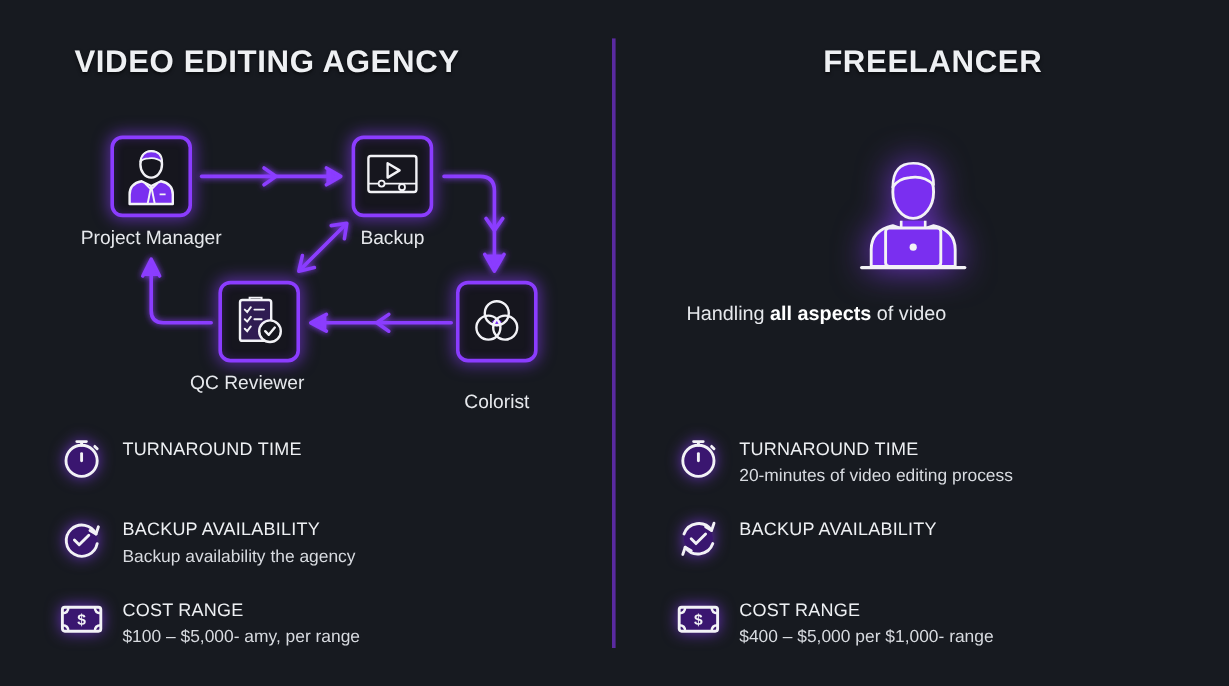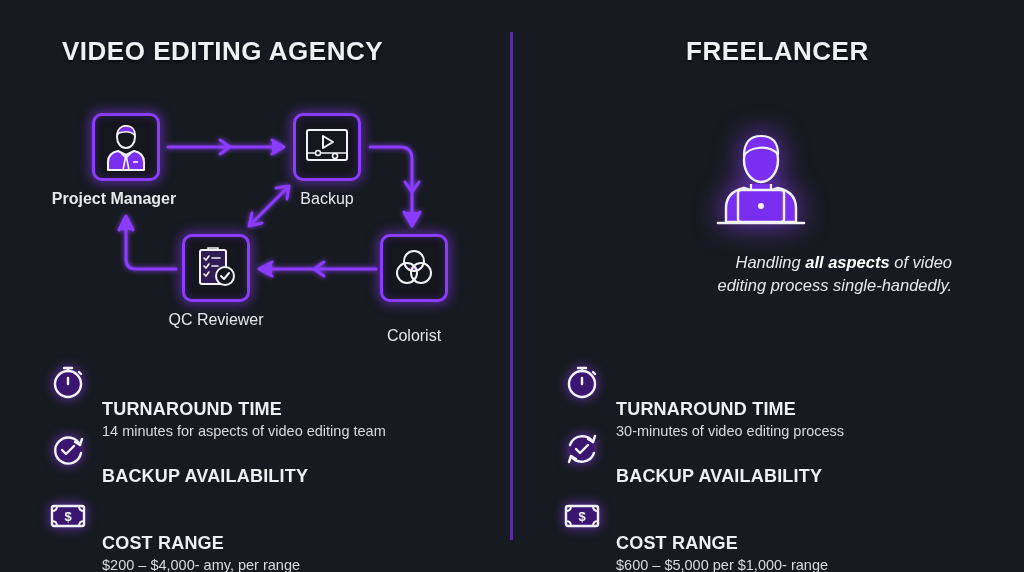--- a/index.html
+++ b/index.html
@@ -35,29 +35,29 @@
   }
   .node-label {
     position: absolute; font-size: 16px; color: #e6e8ec; white-space: nowrap;
     text-align: center; transform: translateX(-50%);
   }
   .feature { position: absolute; display: flex; align-items: flex-start; }
   .feature .ficon {
     width: 36px; height: 36px; margin-right: 16px; margin-top: 0px;
     filter: drop-shadow(0 0 6px rgba(139,60,255,0.7));
   }
-  .feature .ftitle { font-size: 18px; font-weight: 700; color: #eef0f3; letter-spacing: 0.2px; line-height: 22px; margin-top: 34px; }
+  .feature .ftitle { font-size: 15px; font-weight: 400; color: #eef0f3; letter-spacing: 0.2px; line-height: 22px; }
   .feature .fdesc { font-size: 14.5px; color: #d8dbe0; line-height: 20px; margin-top: 1px; white-space: nowrap; }
   .freelancer-figure {
     position: absolute; left: 716px; top: 124px; width: 90px; height: 110px;
     filter: drop-shadow(0 0 14px rgba(139,60,255,0.75));
   }
   .freelancer-caption {
-    position: absolute; left: 552px; top: 251px; width: 400px; text-align: right;
-    font-size: 16.5px; line-height: 23px; color: #e6e8ec; font-style: italic;
+    position: absolute; left: 572px; top: 251px; width: 400px; text-align: left;
+    font-size: 16.5px; line-height: 23px; color: #e6e8ec;
   }
   .freelancer-caption b { font-weight: 700; color: #ffffff; }
 </style>
 </head>
 <body>
 
 <div id="title-left" class="title">VIDEO EDITING AGENCY</div>
 <div id="title-right" class="title">FREELANCER</div>
 
 <div class="divider"></div>
@@ -97,21 +97,21 @@
 
 <div class="node" style="left:92px; top:113px;">
   <svg width="44" height="50" viewBox="0 0 44 50">
     <path d="M4 48 V40 Q4 31 14 29 L22 33 L30 29 Q40 31 40 40 V48 Z" fill="#7a2ff0" stroke="#f2f2f6" stroke-width="2" stroke-linejoin="round"></path>
     <path d="M22 33 L19 48 M22 33 L25 48 M17 31 L22 36 L27 31" stroke="#f2f2f6" stroke-width="1.6" fill="none"></path>
     <path d="M29 40 H34" stroke="#f2f2f6" stroke-width="1.6"></path>
     <ellipse cx="22" cy="15" rx="9" ry="11" fill="#16161e" stroke="#f2f2f6" stroke-width="2"></ellipse>
     <path d="M13 13 Q14 4 22 4 Q31 4 31 13 Q26 9 20 10 Q15 10 13 13 Z" fill="#7a2ff0" stroke="#f2f2f6" stroke-width="1.6"></path>
   </svg>
 </div>
-<div class="node-label" style="left:114px; top:190px;font-weight:bold;">Project Manager</div>
+<div class="node-label" style="left:126px; top:190px;">Project Manager</div>
 
 <div class="node" style="left:293px; top:113px;">
   <svg width="46" height="40" viewBox="0 0 46 40">
     <rect x="3" y="3" width="40" height="30" rx="2" fill="none" stroke="#f2f2f6" stroke-width="2"></rect>
     <path d="M19 9 L29 15 L19 21 Z" fill="none" stroke="#f2f2f6" stroke-width="2" stroke-linejoin="round"></path>
     <path d="M3 26 H43" stroke="#f2f2f6" stroke-width="1.6"></path>
     <circle cx="14" cy="26" r="2.5" fill="#16161e" stroke="#f2f2f6" stroke-width="1.5"></circle>
     <circle cx="31" cy="29" r="2.5" fill="#16161e" stroke="#f2f2f6" stroke-width="1.5"></circle>
   </svg>
 </div>
@@ -129,82 +129,81 @@
 
 <div class="node" style="left:182px; top:234px;">
   <svg width="44" height="44" viewBox="0 0 44 44">
     <rect x="6" y="4" width="26" height="34" rx="2" fill="#7a2ff0" fill-opacity="0.25" stroke="#f2f2f6" stroke-width="2"></rect>
     <path d="M14 4 V2 H24 V4" stroke="#f2f2f6" stroke-width="1.6" fill="none"></path>
     <path d="M10 12 L12 14 L15 10 M18 12 H26 M10 20 L12 22 L15 18 M18 20 H24 M10 28 L12 30 L15 26" stroke="#f2f2f6" stroke-width="1.6" fill="none" stroke-linecap="round"></path>
     <circle cx="31" cy="30" r="9" fill="#16161e" stroke="#f2f2f6" stroke-width="2"></circle>
     <path d="M27 30 L30 33 L35 27" stroke="#f2f2f6" stroke-width="2" fill="none" stroke-linecap="round" stroke-linejoin="round"></path>
   </svg>
 </div>
-<div class="node-label" style="left:216px; top:311px;">QC Reviewer</div>
+<div class="node-label" style="left:206px; top:311px;">QC Reviewer</div>
 
 <div class="feature" style="left:50px; top:364px;">
   <svg class="ficon" viewBox="0 0 36 36">
     <circle cx="18" cy="20" r="13" fill="#3a1670" stroke="#f2f2f6" stroke-width="2.4"></circle>
     <path d="M14 4 H22 M18 4 V7 M29 8 L31 10" stroke="#f2f2f6" stroke-width="2.4" stroke-linecap="round"></path>
     <path d="M18 14 V20" stroke="#f2f2f6" stroke-width="2.4" stroke-linecap="round"></path>
   </svg>
   <div>
     <div class="ftitle">TURNAROUND TIME</div>
-    <div class="fdesc">14 minutes for aspects of video editing team</div>
   </div>
 </div>
 
 <div class="feature" style="left:50px; top:431px;">
   <svg class="ficon" viewBox="0 0 36 36">
     <circle cx="18" cy="19" r="13" fill="#3a1670" stroke="none"></circle>
     <path d="M30 14 A13 13 0 1 0 31 22" fill="none" stroke="#f2f2f6" stroke-width="2.4" stroke-linecap="round"></path>
     <path d="M25 11 L30 14 L32 8" fill="none" stroke="#f2f2f6" stroke-width="2.4" stroke-linecap="round" stroke-linejoin="round"></path>
     <path d="M12 19 L16 23 L24 15" fill="none" stroke="#f2f2f6" stroke-width="2.4" stroke-linecap="round" stroke-linejoin="round"></path>
   </svg>
   <div>
     <div class="ftitle">BACKUP AVAILABILITY</div>
+    <div class="fdesc">Backup availability the agency</div>
   </div>
 </div>
 
 <div class="feature" style="left:50px; top:498px;">
   <svg class="ficon" viewBox="0 0 36 36">
     <rect x="2" y="8" width="32" height="20" rx="2" fill="#3a1670" stroke="#f2f2f6" stroke-width="2.4"></rect>
     <path d="M2 13 Q7 13 7 8 M34 13 Q29 13 29 8 M2 23 Q7 23 7 28 M34 23 Q29 23 29 28" fill="none" stroke="#f2f2f6" stroke-width="2"></path>
     <text x="18" y="23" text-anchor="middle" font-family="Liberation Sans, sans-serif" font-size="13" font-weight="700" fill="#f2f2f6">$</text>
   </svg>
   <div>
     <div class="ftitle">COST RANGE</div>
-    <div class="fdesc">$200 – $4,000- amy, per range</div>
+    <div class="fdesc">$100 – $5,000- amy, per range</div>
   </div>
 </div>
 
 <svg class="freelancer-figure" viewBox="0 0 90 110">
   <path d="M10 98 V84 Q10 68 28 64 L45 70 L62 64 Q80 68 80 84 V98 Z" fill="#7a2ff0" stroke="#f2f2f6" stroke-width="2.4" stroke-linejoin="round"></path>
   <path d="M35 60 V66 Q45 74 55 66 V60" fill="#7a2ff0" stroke="#f2f2f6" stroke-width="2.2"></path>
   <ellipse cx="45" cy="36" rx="17" ry="22" fill="#7a2ff0" stroke="#f2f2f6" stroke-width="2.4"></ellipse>
   <path d="M28 32 Q28 12 45 12 Q62 12 62 30 Q54 22 42 24 Q32 25 28 32 Z" fill="#7a2ff0" stroke="#f2f2f6" stroke-width="2.2" stroke-linejoin="round"></path>
   <rect x="22" y="66" width="46" height="32" rx="3" fill="#7a2ff0" stroke="#f2f2f6" stroke-width="2.4"></rect>
   <circle cx="45" cy="82" r="3" fill="#f2f2f6"></circle>
   <path d="M2 99 H88" stroke="#f2f2f6" stroke-width="2.6" stroke-linecap="round"></path>
 </svg>
 
 <div class="freelancer-caption">
   <span>Handling </span><b>all aspects</b><span> of video</span><br>
-  <span>editing process single-handedly.</span>
 </div>
 
 <div class="feature" style="left:564px; top:364px;">
   <svg class="ficon" viewBox="0 0 36 36">
     <circle cx="18" cy="20" r="13" fill="#3a1670" stroke="#f2f2f6" stroke-width="2.4"></circle>
     <path d="M14 4 H22 M18 4 V7 M29 8 L31 10" stroke="#f2f2f6" stroke-width="2.4" stroke-linecap="round"></path>
     <path d="M18 14 V20" stroke="#f2f2f6" stroke-width="2.4" stroke-linecap="round"></path>
   </svg>
   <div>
     <div class="ftitle">TURNAROUND TIME</div>
-    <div class="fdesc">30-minutes  of video editing process</div>
+    <div class="fdesc">20-minutes  of video editing process</div>
   </div>
 </div>
 
 <div class="feature" style="left:564px; top:431px;">
   <svg class="ficon" viewBox="0 0 36 36">
     <circle cx="18" cy="18" r="12" fill="#3a1670" stroke="none"></circle>
     <path d="M6 14 A13 13 0 0 1 29 11" fill="none" stroke="#f2f2f6" stroke-width="2.4" stroke-linecap="round"></path>
     <path d="M24 8 L29 11 L31 5" fill="none" stroke="#f2f2f6" stroke-width="2.4" stroke-linecap="round" stroke-linejoin="round"></path>
     <path d="M30 22 A13 13 0 0 1 7 25" fill="none" stroke="#f2f2f6" stroke-width="2.4" stroke-linecap="round"></path>
     <path d="M12 28 L7 25 L5 31" fill="none" stroke="#f2f2f6" stroke-width="2.4" stroke-linecap="round" stroke-linejoin="round"></path>
@@ -216,15 +215,15 @@
 </div>
 
 <div class="feature" style="left:564px; top:498px;">
   <svg class="ficon" viewBox="0 0 36 36">
     <rect x="2" y="8" width="32" height="20" rx="2" fill="#3a1670" stroke="#f2f2f6" stroke-width="2.4"></rect>
     <path d="M2 13 Q7 13 7 8 M34 13 Q29 13 29 8 M2 23 Q7 23 7 28 M34 23 Q29 23 29 28" fill="none" stroke="#f2f2f6" stroke-width="2"></path>
     <text x="18" y="23" text-anchor="middle" font-family="Liberation Sans, sans-serif" font-size="13" font-weight="700" fill="#f2f2f6">$</text>
   </svg>
   <div>
     <div class="ftitle">COST RANGE</div>
-    <div class="fdesc">$600 – $5,000 per $1,000- range</div>
+    <div class="fdesc">$400 – $5,000 per $1,000- range</div>
   </div>
 </div>
 
 </body></html>

